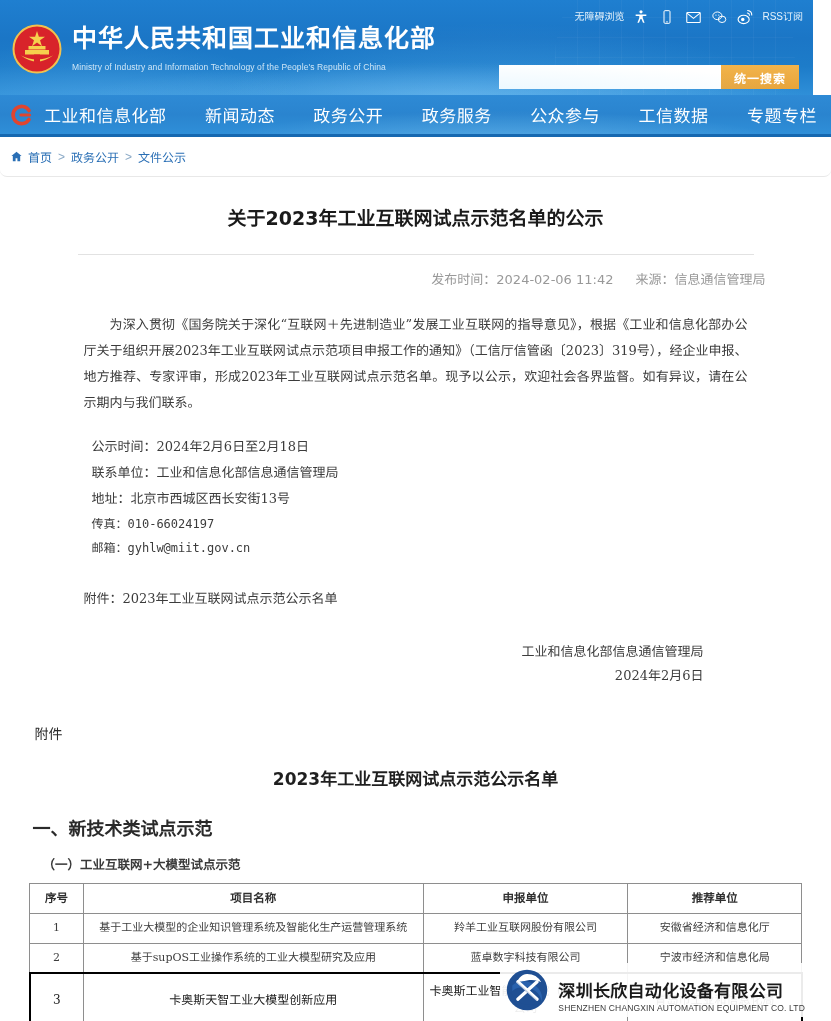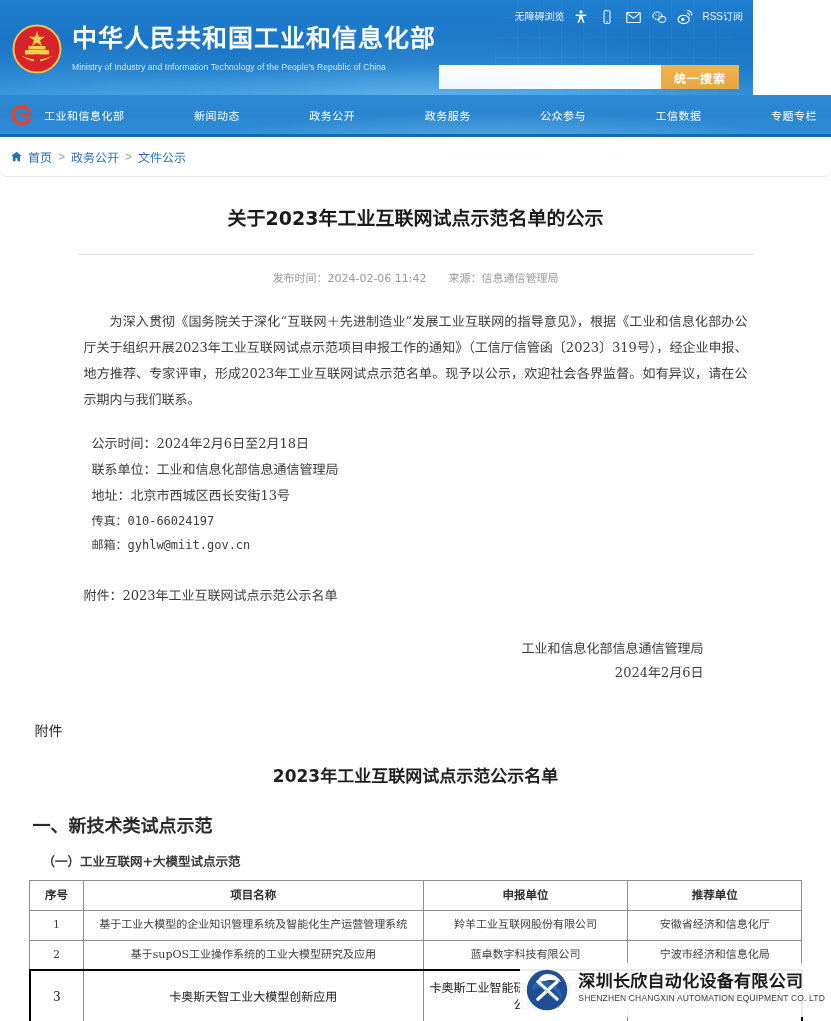--- a/index.html
+++ b/index.html
@@ -8,21 +8,21 @@
     width: 831px;
     height: 1021px;
     overflow: hidden;
     background: #ffffff;
     font-family: "Liberation Sans", "DejaVu Sans", sans-serif;
   }
 
   
   .site-header {
     position: relative;
-    width: 753px;
+    width: 813px;
     height: 95px;
     background:
       radial-gradient(ellipse 420px 130px at 62% 120%, rgba(120,200,255,0.30), rgba(120,200,255,0) 70%),
       radial-gradient(ellipse 300px 90px at 12% 110%, rgba(140,210,255,0.22), rgba(140,210,255,0) 70%),
       linear-gradient(180deg, #1f7fd0 0%, #1b76c6 40%, #1d7cc9 70%, #2f8fd8 100%);
     overflow: hidden;
   }
   .site-header::after {
     content:"";
     position:absolute; left:0; right:0; bottom:0; height:38px;
@@ -89,21 +89,21 @@
     border-bottom: 3px solid #1668b0;
   }
   .main-nav::before {
     content:""; position:absolute; inset:0;
     background: radial-gradient(ellipse 420px 50px at 60% 130%, rgba(190,235,255,0.30), rgba(190,235,255,0) 70%);
     pointer-events:none;
   }
   .nav-logo { position:relative; width: 44px; display:flex; justify-content:center; align-items:center; }
   .nav-items { position:relative; flex:1; display:flex; align-items:center; justify-content:space-between; padding-right: 14px; }
   .nav-item {
-    color:#ffffff; font-size: 11px; text-decoration:none; white-space:nowrap;
+    color:#ffffff; font-size: 17px; text-decoration:none; white-space:nowrap;
     font-family:Liberation Serif, serif; letter-spacing:.5px;
   }
 
   
   .breadcrumb {
     height: 40px; display:flex; align-items:center; gap:5px;
     padding-left: 10px; font-size: 12px; color:#2a6fb5;
     border-bottom: 1px solid #e8e8e8;
     border-radius: 7px;
   }
@@ -113,22 +113,22 @@
   
   .article { width: 831px; padding: 0; }
   .article-inner { width: 700px; margin: 0 auto; }
   .article-title {
     text-align:center; font-size: 19px; font-weight:700; color:#1a1a1a;
     padding: 28px 20px 22px; line-height:1.4;
     font-family:"DejaVu Sans","Liberation Sans",sans-serif;
   }
   .title-rule { border-top: 1px solid #e2e2e2; margin: 0 12px; }
   .article-meta {
-    text-align:center; font-size: 11px; color:#999999;
-    padding: 14px 0 24px; display:flex; justify-content:center; gap: 22px;
+    text-align:center; font-size: 13px; color:#999999;
+    padding: 14px 0 24px; display:flex; justify-content:flex-end; gap: 22px;
     font-family:"DejaVu Sans","Liberation Sans",sans-serif;
   }
 
   .doc-body {
     font-family:"DejaVu Serif","Liberation Serif", serif;
     color: #3c3c3c; font-size: 13px; line-height: 2.0;
     padding: 0 18px;
   }
   .doc-p { text-indent: 2em; text-align: justify; margin-bottom: 18px; }
   .doc-lines { margin-top: 18px; margin-left: 8px; }
@@ -178,22 +178,22 @@
   tr.highlight-row td {
     border-top: 2.5px solid #000000;
     border-bottom: 2.5px solid #000000;
     font-size: 12px; color:#1a1a1a; padding: 9px 4px;
   }
   tr.highlight-row td:first-child { border-left: 2.5px solid #000000; }
   tr.highlight-row td:last-child  { border-right: 2.5px solid #000000; }
 
   
   .watermark {
-    position: absolute; right: 0; bottom: 4px;
-    display:flex; align-items:flex-start; gap: 8px;
+    position: absolute; right: 20px; bottom: 4px;
+    display:flex; align-items:flex-end; gap: 8px;
     background: rgba(255,255,255,0.92);
     padding: 4px 6px 4px 4px;
   }
   .wm-logo { width: 46px; height: 46px; flex:0 0 46px; }
   .wm-text { display:flex; flex-direction:column; gap: 1px; }
   .wm-cn {
     font-family:"DejaVu Sans","Liberation Sans",sans-serif;
     font-size: 17px; font-weight: 700; color:#1a1a1a; letter-spacing:.3px; white-space:nowrap;
   }
   .wm-en {

